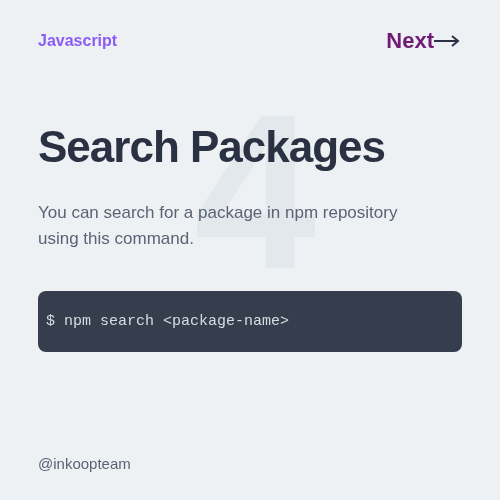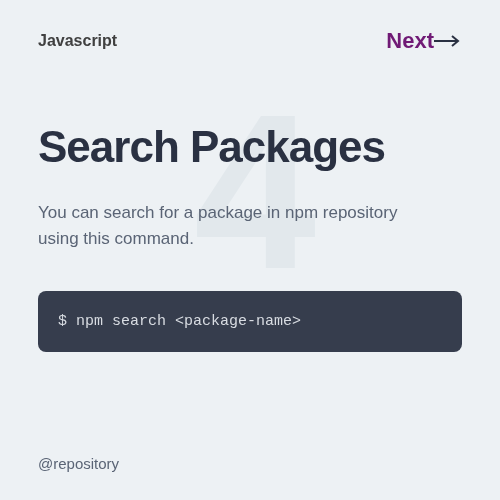--- a/index.html
+++ b/index.html
@@ -15,21 +15,21 @@
       position: relative;
       overflow: hidden;
     }
     .header {
       display: flex;
       justify-content: space-between;
       align-items: center;
       padding: 28px 38px 0 38px;
     }
     .category {
-      color: #404040;
+      color: #8b5cf6;
       font-weight: 700;
       font-size: 16px;
     }
     .next-nav {
       display: flex;
       align-items: center;
       gap: 0;
       color: #701a75;
       font-weight: 700;
       font-size: 22px;
@@ -72,21 +72,21 @@
       line-height: 1.5;
       font-weight: 400;
       margin-bottom: 40px;
       max-width: 380px;
     }
     .code-block {
       position: relative;
       z-index: 1;
       background: #363d4d;
       border-radius: 8px;
-      padding: 22px 20px;
+      padding: 22px 8px;
       color: #d8dce2;
       font-family: 'Courier New', Courier, monospace;
       font-size: 15px;
     }
     .footer {
       position: absolute;
       bottom: 28px;
       left: 38px;
       right: 38px;
       display: flex;
@@ -115,14 +115,14 @@
 <div class="main">
   <div class="bg-number">4</div>
   <h1 class="title">Search Packages</h1>
   <p class="description">You can search for a package in npm repository using this command.</p>
   <div class="code-block">
     <span>$ npm search &lt;package-name&gt;</span>
   </div>
 </div>
 
 <div class="footer">
-  <span>@repository</span>
+  <span>@inkoopteam</span>
 </div>
 
 </body></html>

